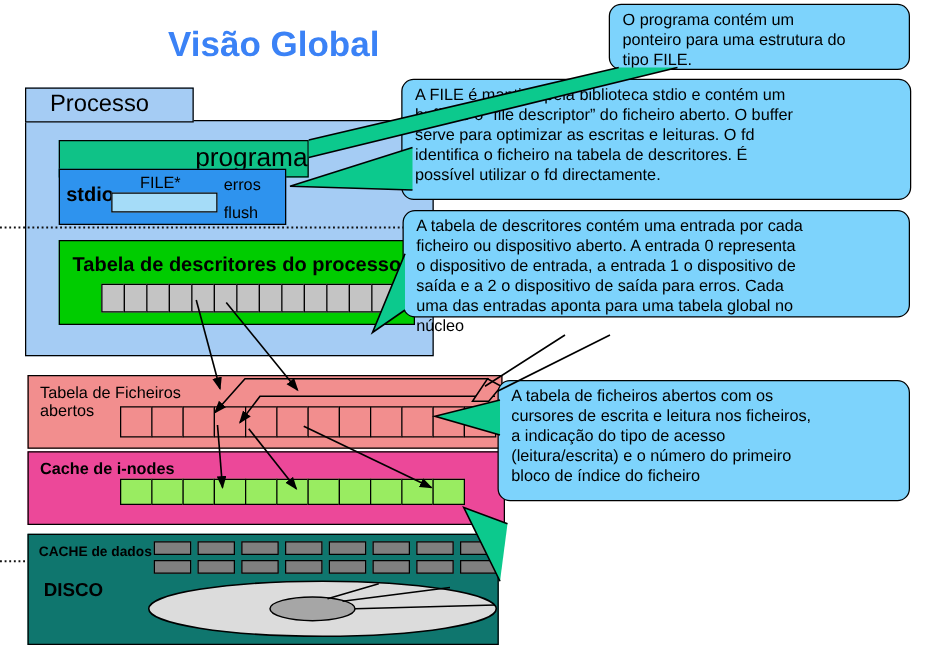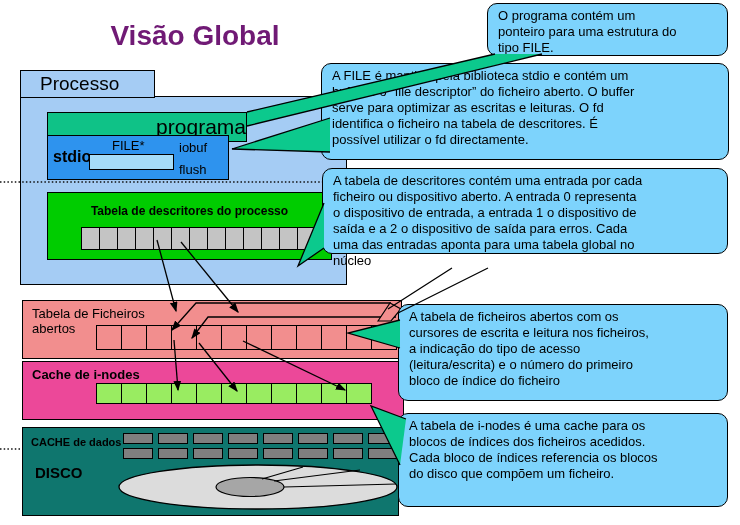--- a/index.html
+++ b/index.html
@@ -1,36 +1,36 @@
 <!DOCTYPE html>
 <html><head>
 <meta charset="utf-8">
 <style>
   html,body{margin:0;padding:0;background:#fff;}
   .stage{position:relative;width:740px;height:525px;background:#fff;overflow:hidden;
          font-family:"Liberation Sans",sans-serif;color:#000;}
   .abs{position:absolute;}
   
   .title{left:0;top:20px;width:390px;text-align:center;font-size:28px;font-weight:bold;
-         color:#701a75;letter-spacing:0px;}
+         color:#3b82f6;letter-spacing:0px;padding-left:24px;}
   
   .process-tab{left:20px;top:70px;width:114px;height:26px;background:#A5CCF4;border:1px solid #000;
                font-size:19px;line-height:26px;padding-left:19px;z-index:1;}
   .process-body{left:20px;top:96px;width:325px;height:187px;background:#A5CCF4;border:1px solid #000;}
   .program-box{left:47px;top:112px;width:198px;height:28px;background:#0FC287;border:1px solid #000;
                font-size:21px;text-align:right;line-height:27px;z-index:2;}
   .stdio-box{left:47px;top:135px;width:180px;height:43px;background:#2E93EE;border:1px solid #000;z-index:2;}
   .stdio-label{left:5px;top:12px;font-size:16px;font-weight:bold;}
   .fileptr-label{left:64px;top:2px;font-size:13px;}
   .file-buffer{left:41px;top:18px;width:83px;height:14px;background:#A5DCF8;border:1px solid #000;}
   .iobuf-label{left:131px;top:4px;font-size:13px;}
   .flush-label{left:131px;top:26px;font-size:13px;}
   
   .descriptor-box{left:47px;top:192px;width:283px;height:66px;background:#00CC00;border:1px solid #000;z-index:2;}
-  .descriptor-title{left:0;top:11px;width:100%;text-align:center;font-size:12px;font-weight:bold;}
+  .descriptor-title{left:0;top:11px;width:100%;text-align:center;font-size:16px;font-weight:bold;}
   .cell-row{display:flex;}
   .cell{border:1px solid #000;margin-left:-1px;}
   .cell:first-child{margin-left:0;}
   .descriptor-cells{left:33px;top:34px;}
   .descriptor-cells .cell{width:17px;height:21px;background:#C4C4C4;}
   
   .openfiles-box{left:22px;top:300px;width:378px;height:57px;background:#F28E8E;border:1px solid #000;}
   .openfiles-title{left:9px;top:5px;font-size:13px;font-weight:normal;line-height:15px;}
   .openfiles-cells{left:73px;top:24px;}
   .openfiles-cells .cell{width:24px;height:23px;background:#F28E8E;}
@@ -65,21 +65,21 @@
 
   <div class="abs process-tab">Processo</div>
   <div class="abs process-body"></div>
 
   <div class="abs program-box">programa</div>
 
   <div class="abs stdio-box">
     <div class="abs stdio-label">stdio</div>
     <div class="abs fileptr-label">FILE*</div>
     <div class="abs file-buffer"></div>
-    <div class="abs iobuf-label">iobuf</div>
+    <div class="abs iobuf-label">erros</div>
     <div class="abs flush-label">flush</div>
   </div>
 
   <div class="abs descriptor-box">
     <div class="abs descriptor-title">Tabela de descritores do processo</div>
     <div class="abs cell-row descriptor-cells">
         <div class="cell"></div>
         <div class="cell"></div>
         <div class="cell"></div>
         <div class="cell"></div>
@@ -194,24 +194,20 @@
 ficheiro ou dispositivo aberto. A entrada 0 representa
 o dispositivo de entrada, a entrada 1 o dispositivo de
 saída e a 2 o dispositivo de saída para erros. Cada
 uma das entradas aponta para uma tabela global no
 núcleo</div>
   <div class="abs callout callout-4">A tabela de ficheiros abertos com os
 cursores de escrita e leitura nos ficheiros,
 a indicação do tipo de acesso
 (leitura/escrita) e o número do primeiro
 bloco de índice do ficheiro</div>
-  <div class="abs callout callout-5">A tabela de i-nodes é uma cache para os
-blocos de índices dos ficheiros acedidos.
-Cada bloco de índices referencia os blocos
-do disco que compõem um ficheiro.</div>
 
   <svg class="overlay-top" width="740" height="525">
 
     <path d="M495,54 L247,112 L247,126 L542,54 Z" fill="#0CC98D"></path>
     <path d="M495,54 L247,112 M247,126 L542,54" stroke="#000" stroke-width="1.3" fill="none"></path>
 
     <path d="M330,118 L232,149 L330,152 Z" fill="#0CC98D"></path>
     <path d="M330,118 L232,149 L330,152" stroke="#000" stroke-width="1.3" fill="none"></path>
 
     <path d="M324,203 L298,266 L324,248 Z" fill="#0CC98D"></path>

